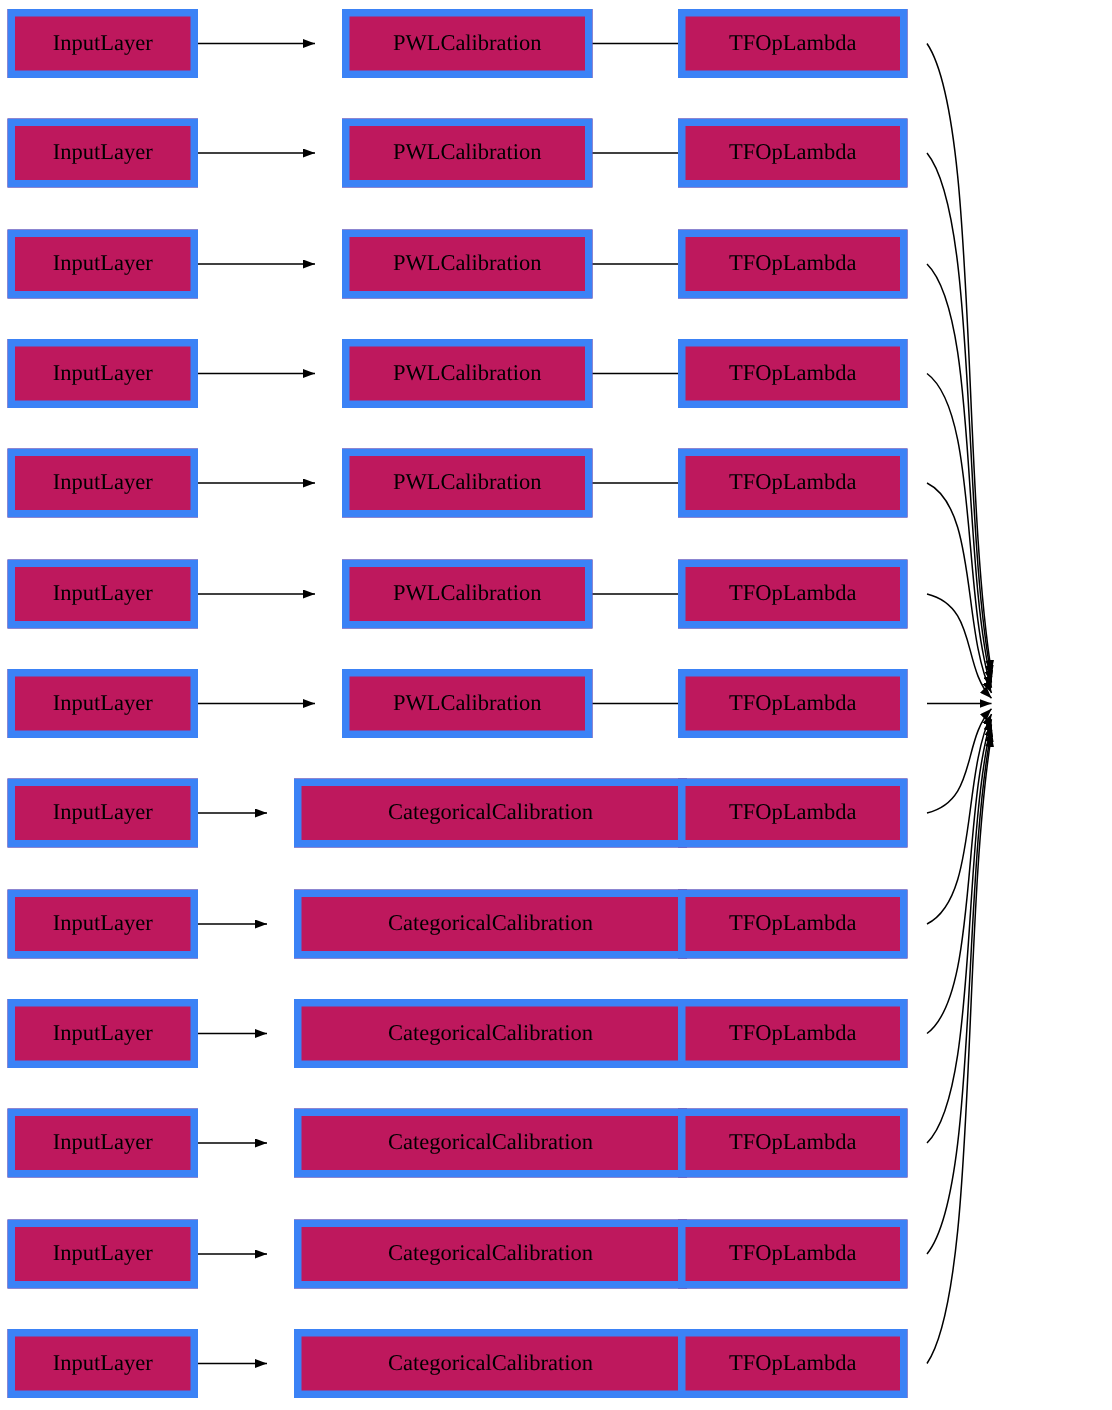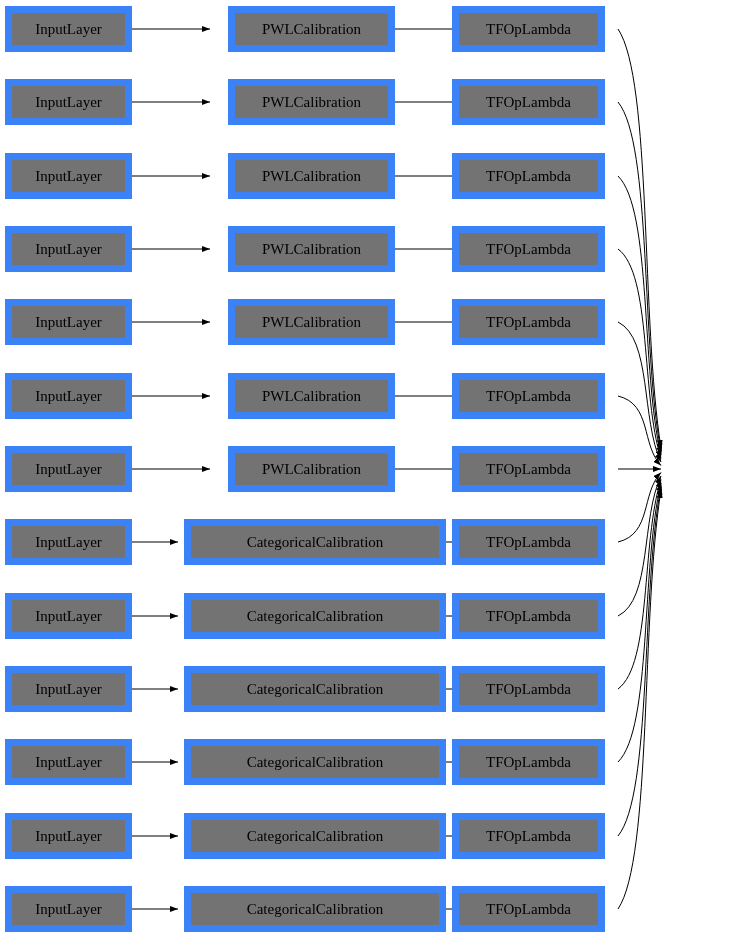--- a/index.html
+++ b/index.html
@@ -14,32 +14,32 @@
   #edges{
     position:absolute;
     left:0;top:0;
     width:741px;height:940px;
   }
   .edge{fill:none;stroke:#000;stroke-width:1px;}
   .node{
     position:absolute;
     height:46px;
     box-sizing:border-box;
-    border:7px solid #3b82f6;
-    background:#737373;
+    border:5px solid #3b82f6;
+    background:#be185d;
     color:#000;
     display:flex;
     align-items:center;
     justify-content:center;
     font-size:15px;
     white-space:nowrap;
   }
   .input{left:5px;width:127px;}
   .pwl{left:228px;width:167px;}
-  .cat{left:184px;width:262px;}
+  .cat{left:196px;width:262px;}
   .lambda{left:452px;width:153px;}
   .rtl{left:663px;top:446px;width:73px;}
 </style>
 </head>
 <body>
 
 <div id="canvas">
 
   <svg id="edges" width="741" height="940" viewBox="0 0 741 940" xmlns="http://www.w3.org/2000/svg">
     <defs>

